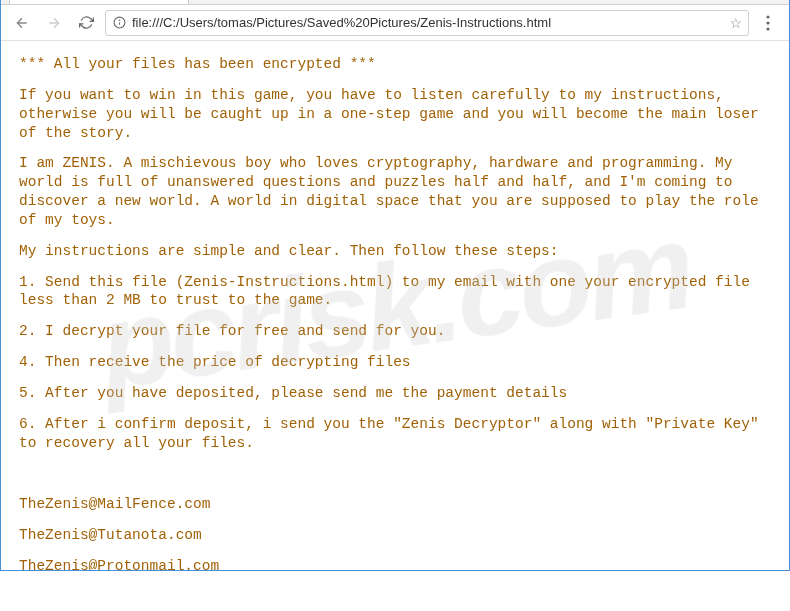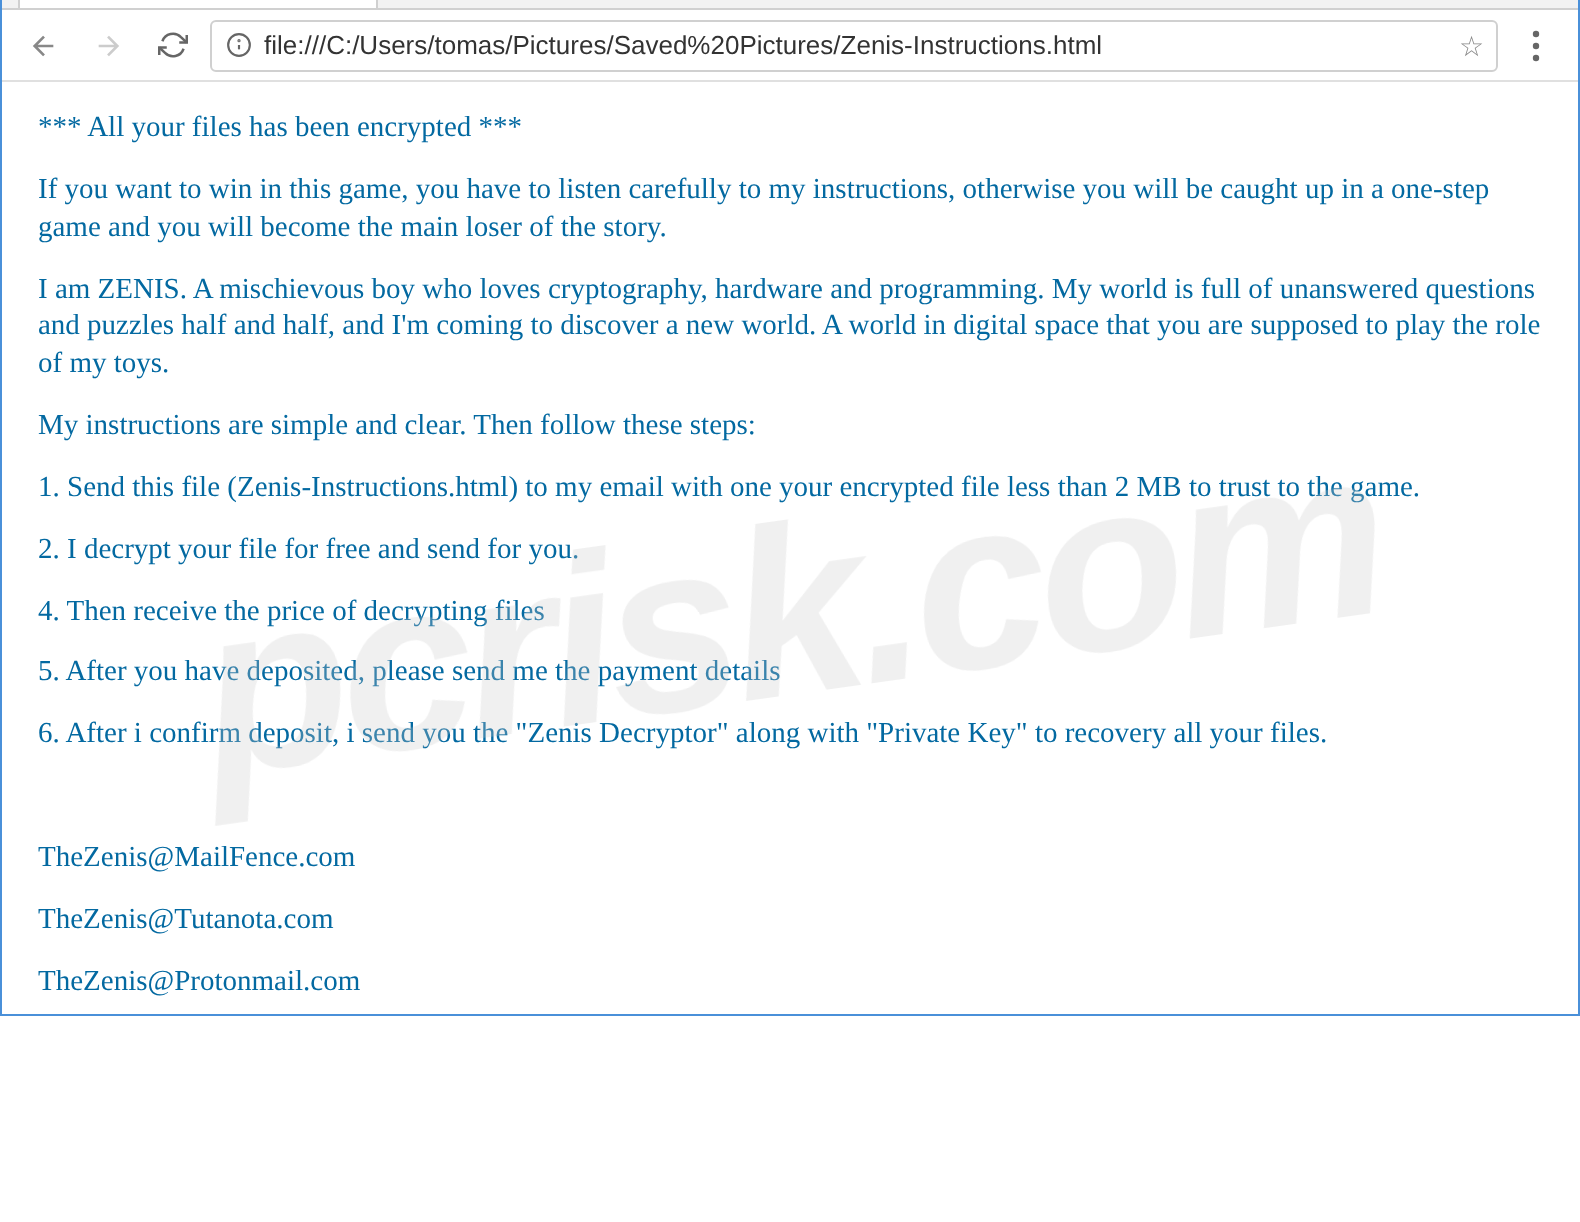--- a/index.html
+++ b/index.html
@@ -6,21 +6,21 @@
     body {
       font-family: "Segoe UI", Tahoma, sans-serif;
       background: #fff;
       width: 790px;
       height: 611px;
       overflow: hidden;
       position: relative;
     }
     .window {
       width: 790px;
-      height: 508px;
+      height: 571px;
       background: #fff;
       border: 1px solid #4a90d9;
       display: flex;
       flex-direction: column;
     }
     .win-btn {
       width: 45px;
       height: 28px;
       display: flex;
       align-items: center;
@@ -122,23 +122,23 @@
       align-items: center;
       justify-content: center;
       color: #666;
       font-size: 16px;
       cursor: pointer;
     }
     .content {
       flex: 1;
       padding: 14px 18px;
       overflow: auto;
-      font-family: Liberation Serif, serif;
+      font-family: Liberation Mono, monospace;
       font-size: 14.5px;
-      color: #0369a1;
+      color: #a16207;
       line-height: 1.3;
     }
     .content p {
       margin-bottom: 12px;
     }
     .watermark {
       position: absolute;
       top: 50%;
       left: 50%;
       transform: translate(-50%, -50%) rotate(-8deg);

